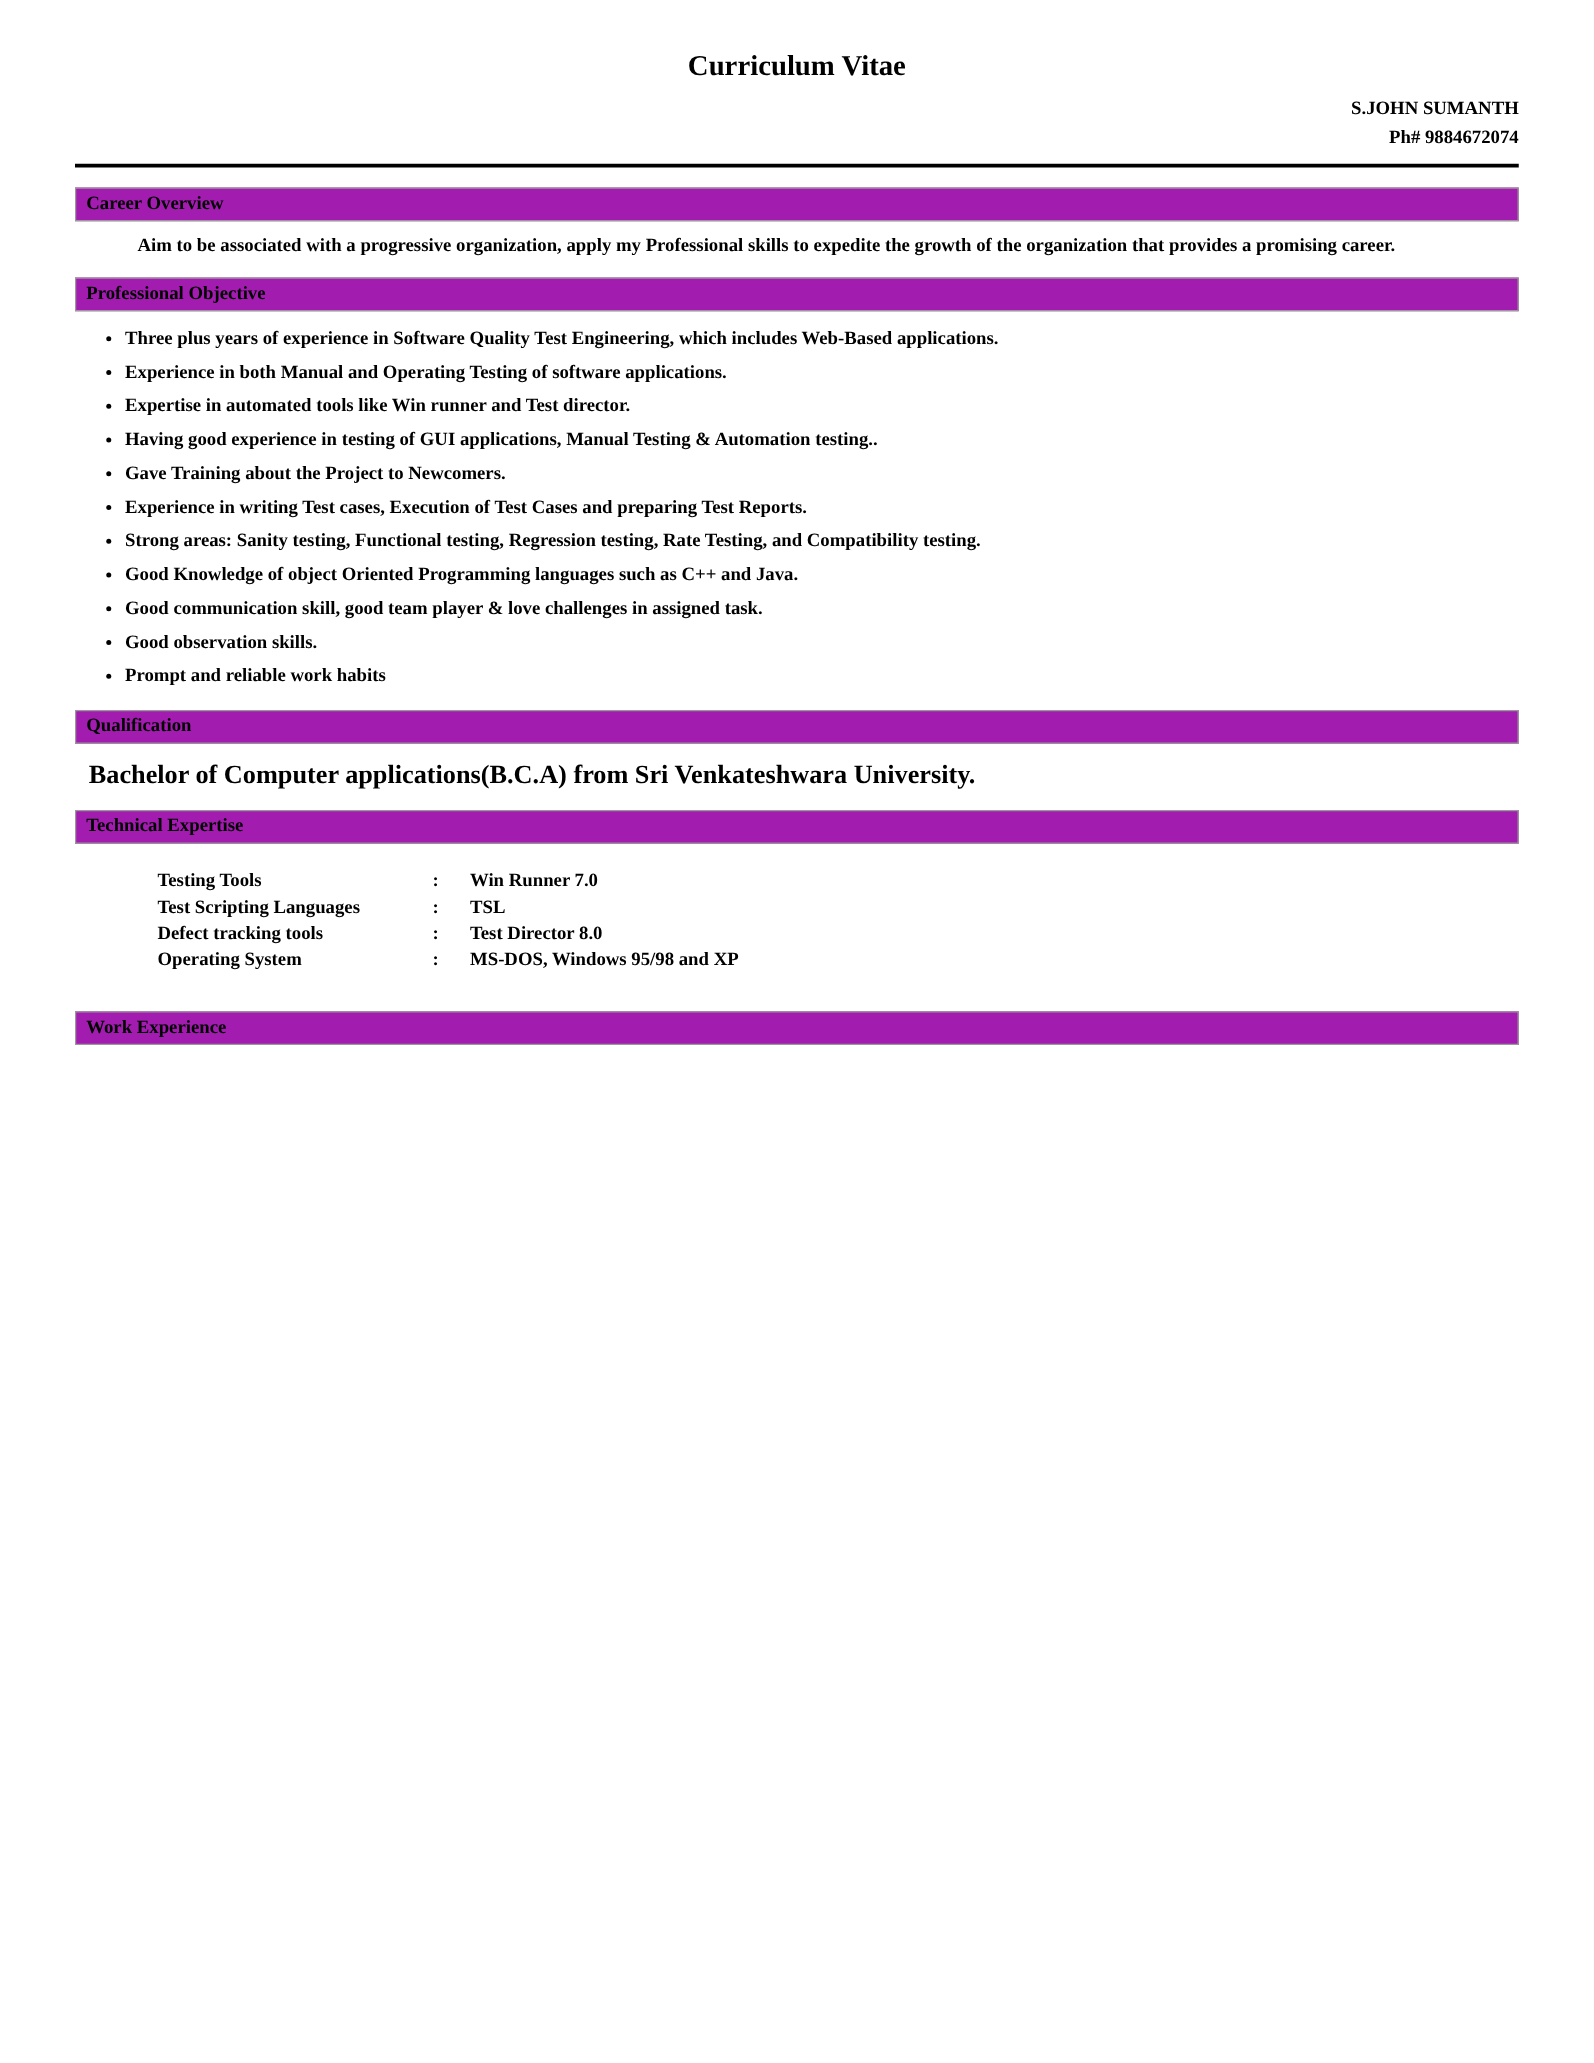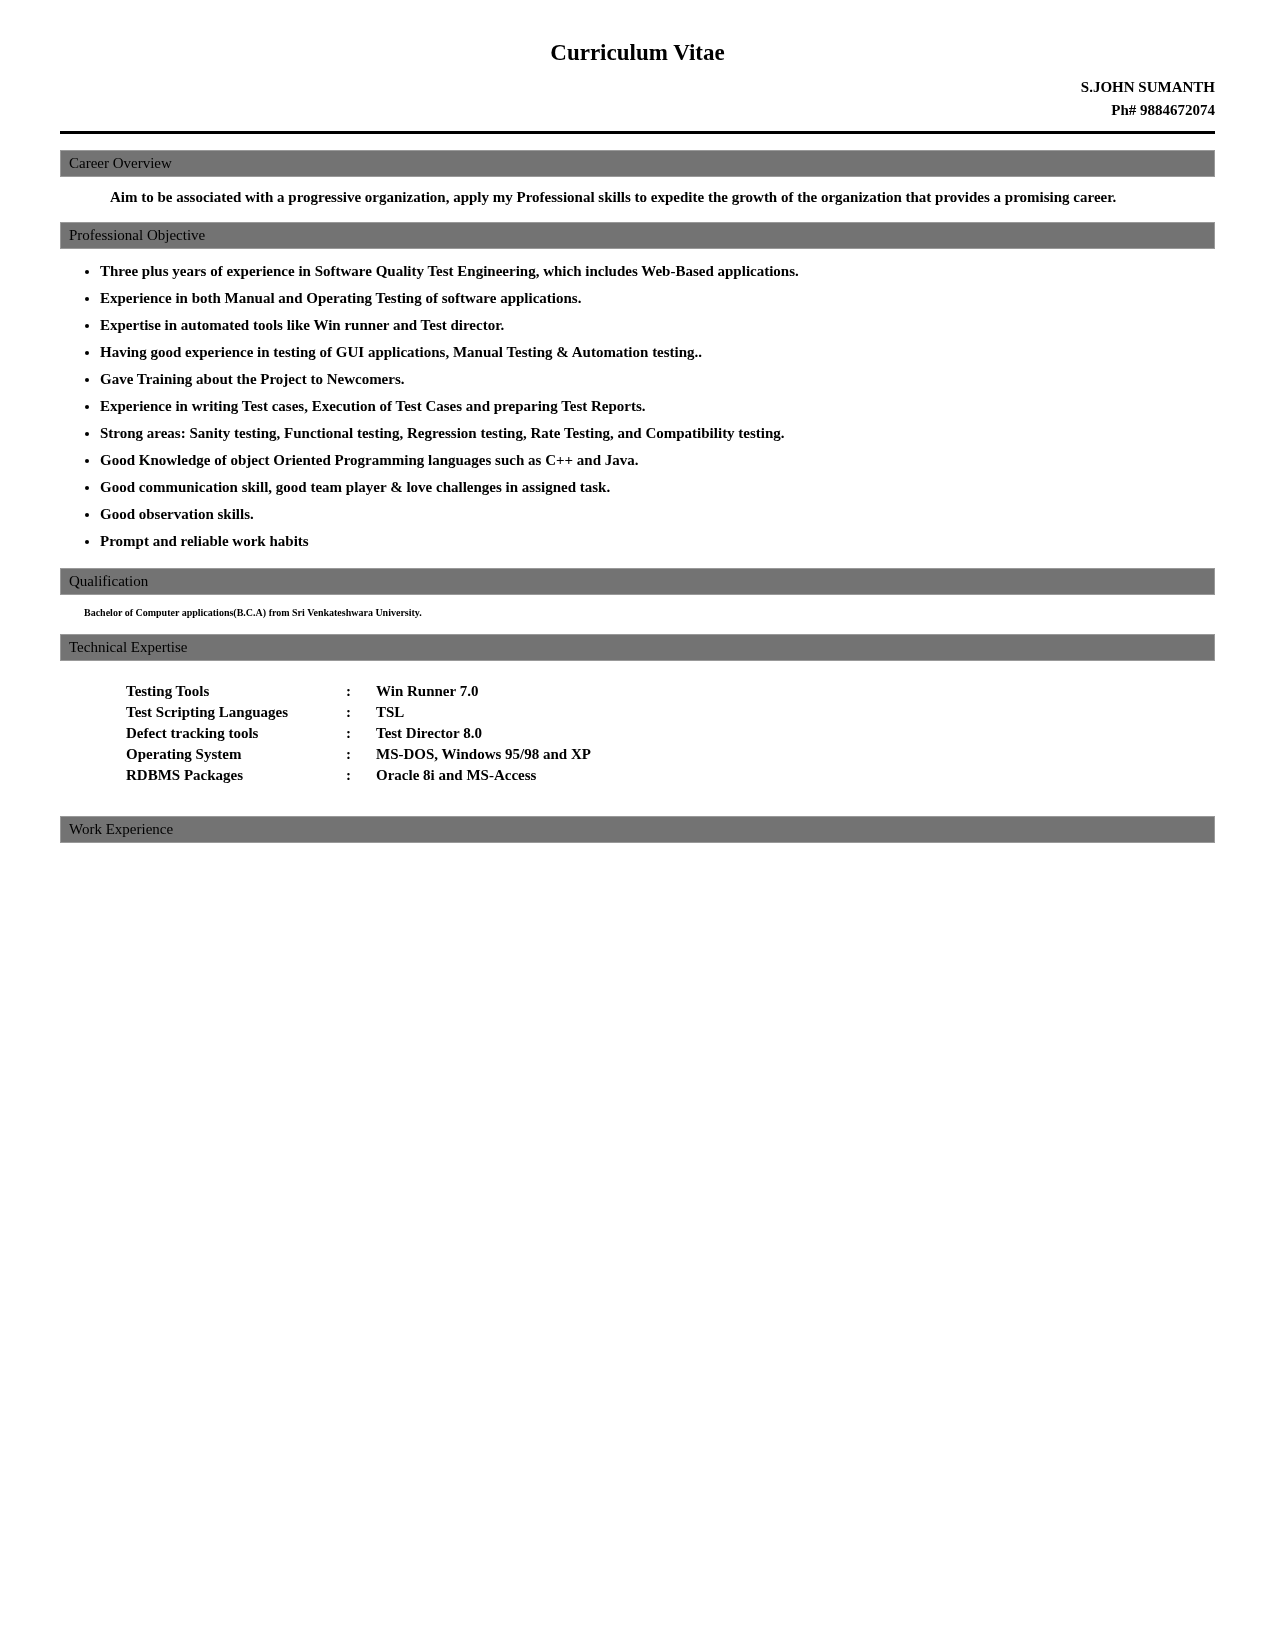--- a/index.html
+++ b/index.html
@@ -33,22 +33,22 @@
       margin-bottom: 10px;
     }
 
     .divider {
       border: none;
       border-top: 3px solid #000;
       margin: 6px 0 16px 0;
     }
 
     .section-header {
-      background-color: #737373;
-      font-weight: normal;
+      background-color: #a21caf;
+      font-weight: bold;
       font-size: 15px;
       padding: 4px 8px;
       margin-bottom: 12px;
       border: 1px solid #999;
     }
 
     .career-overview-text {
       font-weight: bold;
       font-size: 15px;
       text-align: left;
@@ -64,22 +64,22 @@
 
     .bullet-list li {
       font-weight: bold;
       font-size: 15px;
       margin-bottom: 6px;
       line-height: 1.4;
     }
 
     .qualification-text {
       font-weight: bold;
-      font-size: 10px;
-      margin-left: 24px;
+      font-size: 21px;
+      margin-left: 11px;
       margin-bottom: 16px;
     }
 
     .tech-table {
       margin-left: 60px;
       margin-bottom: 16px;
       border-collapse: collapse;
     }
 
     .tech-table td {
@@ -165,24 +165,19 @@
         <tr>
           <td class="col-label">Defect tracking tools</td>
           <td class="col-colon">:</td>
           <td class="col-value">Test Director 8.0</td>
         </tr>
         <tr>
           <td class="col-label">Operating System</td>
           <td class="col-colon">:</td>
           <td class="col-value">MS-DOS, Windows 95/98 and XP</td>
         </tr>
-        <tr>
-          <td class="col-label">RDBMS Packages</td>
-          <td class="col-colon">:</td>
-          <td class="col-value">Oracle 8i and MS-Access</td>
-        </tr>
       </tbody>
   </table>
 </div>
 
 <div style="margin-top: 30px;">
   <div class="section-header">Work Experience</div>
 </div>
 
 </body></html>

